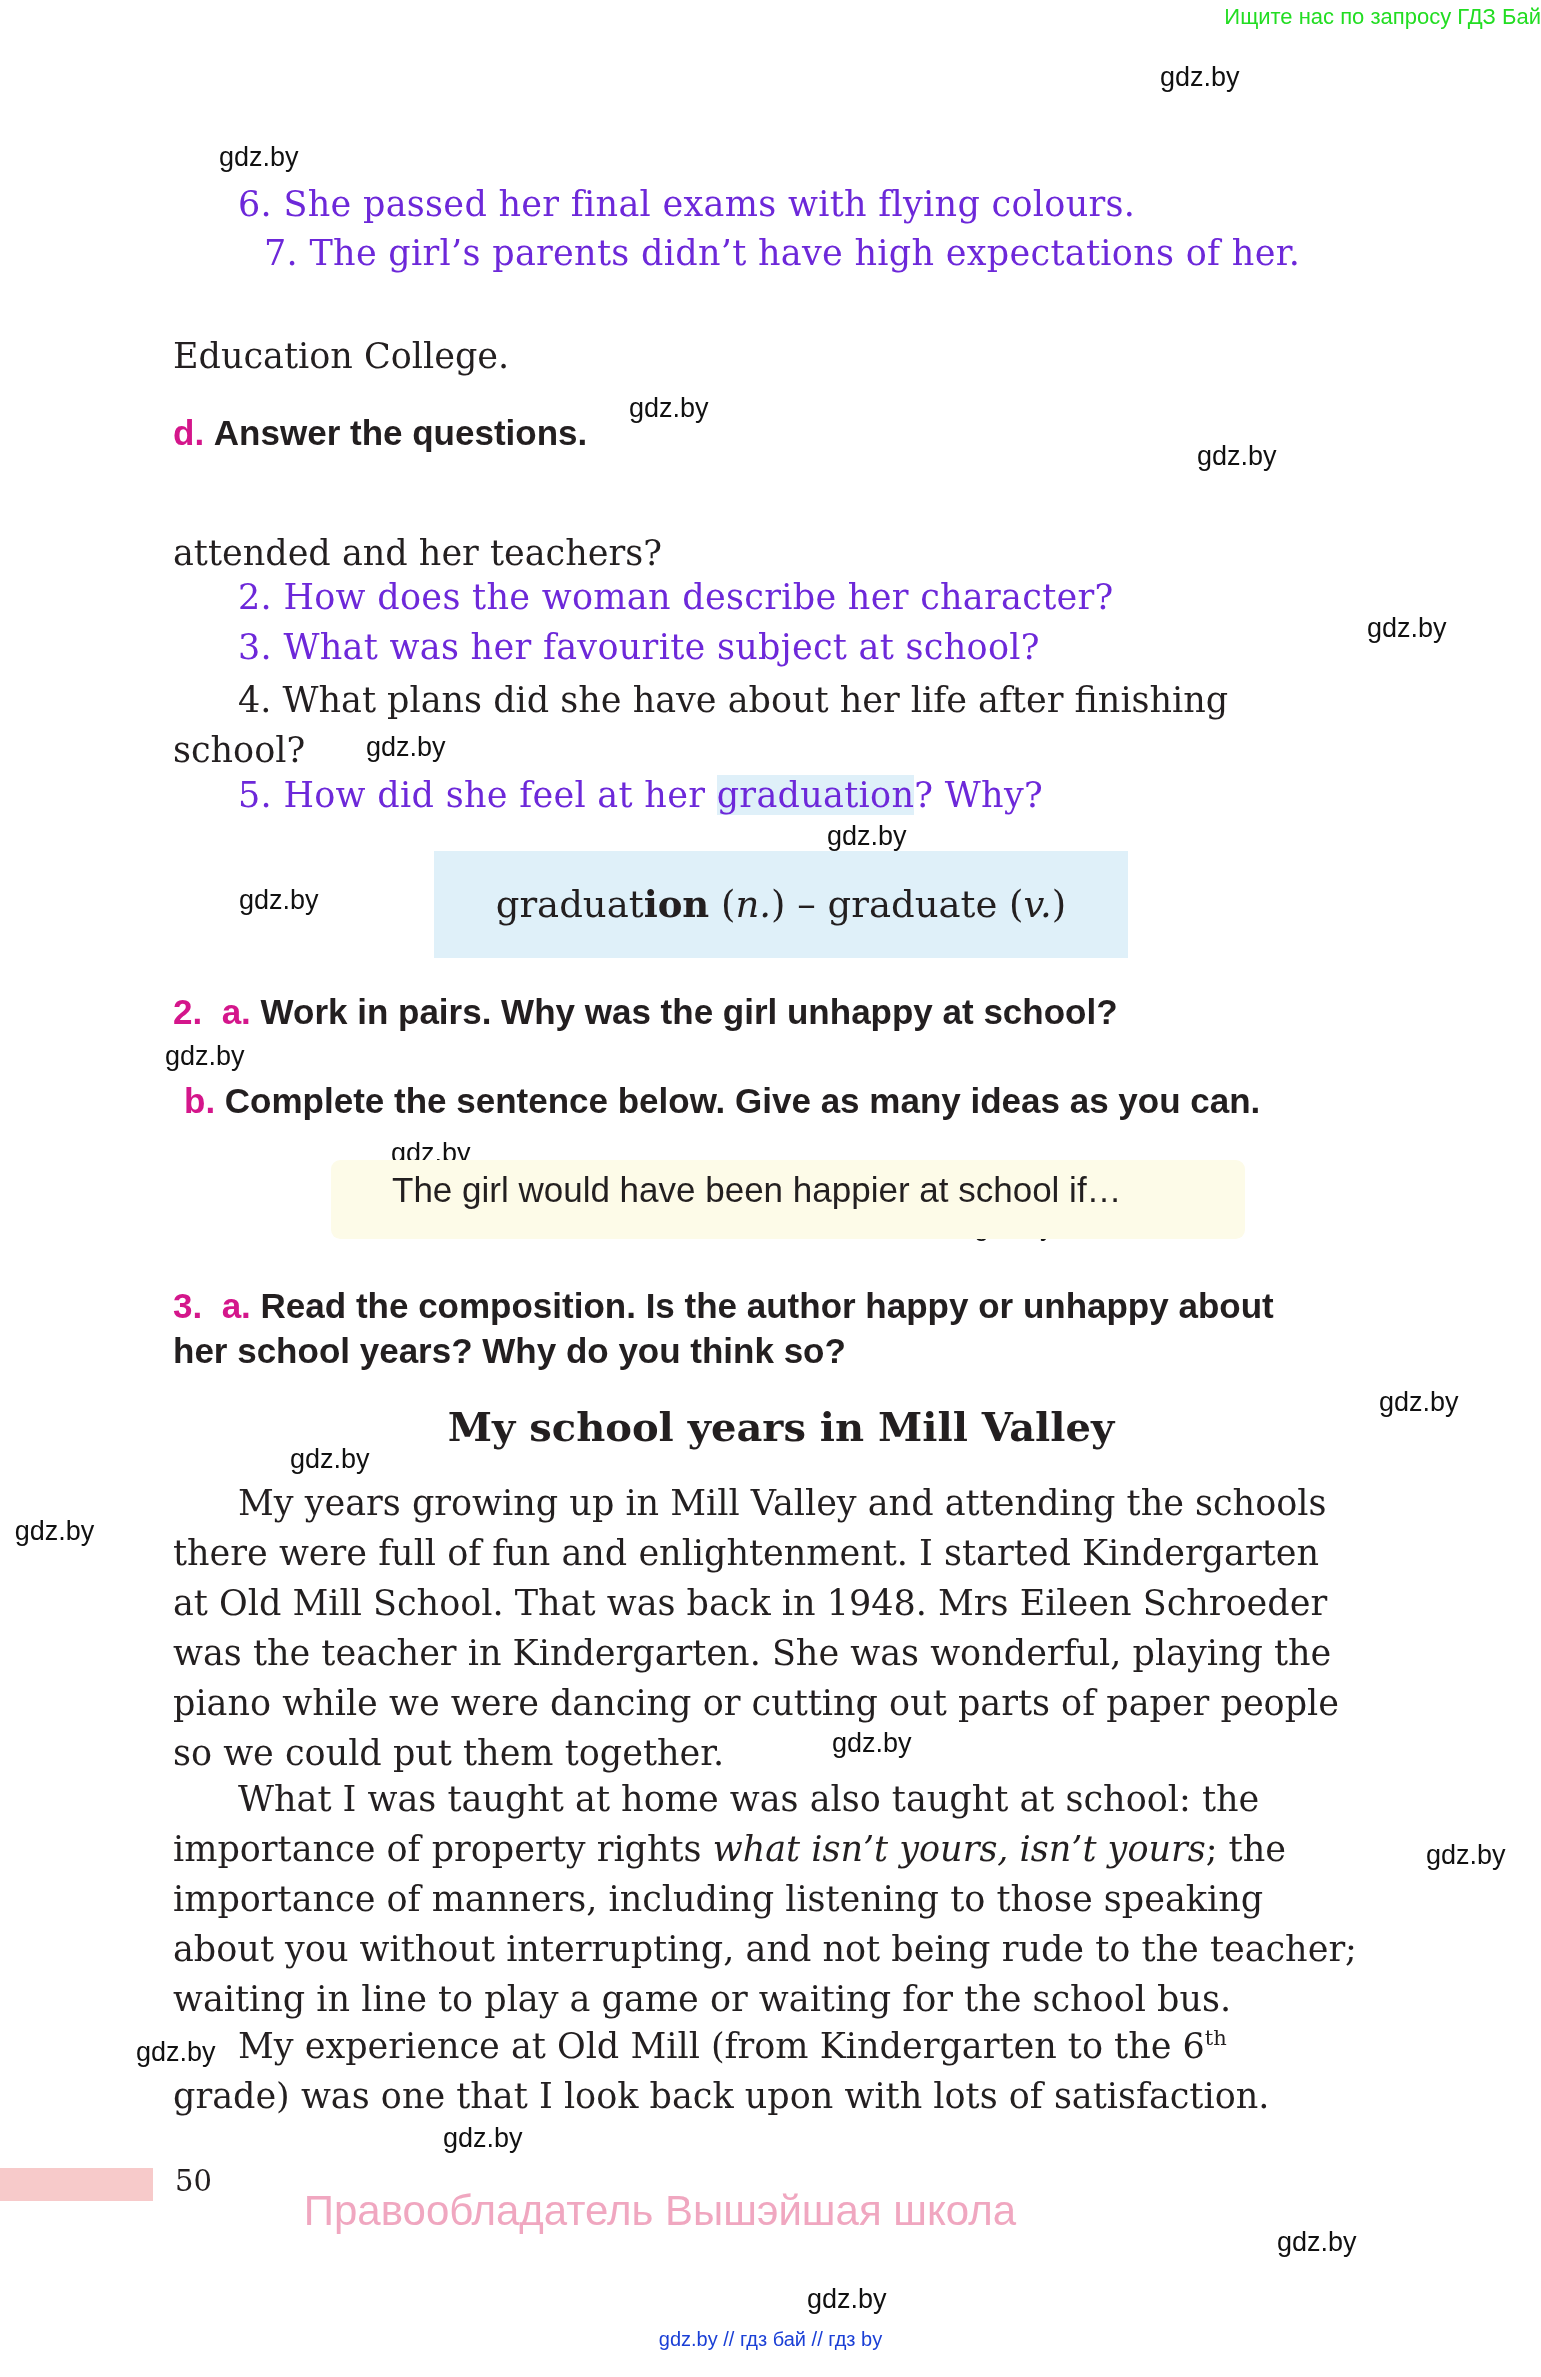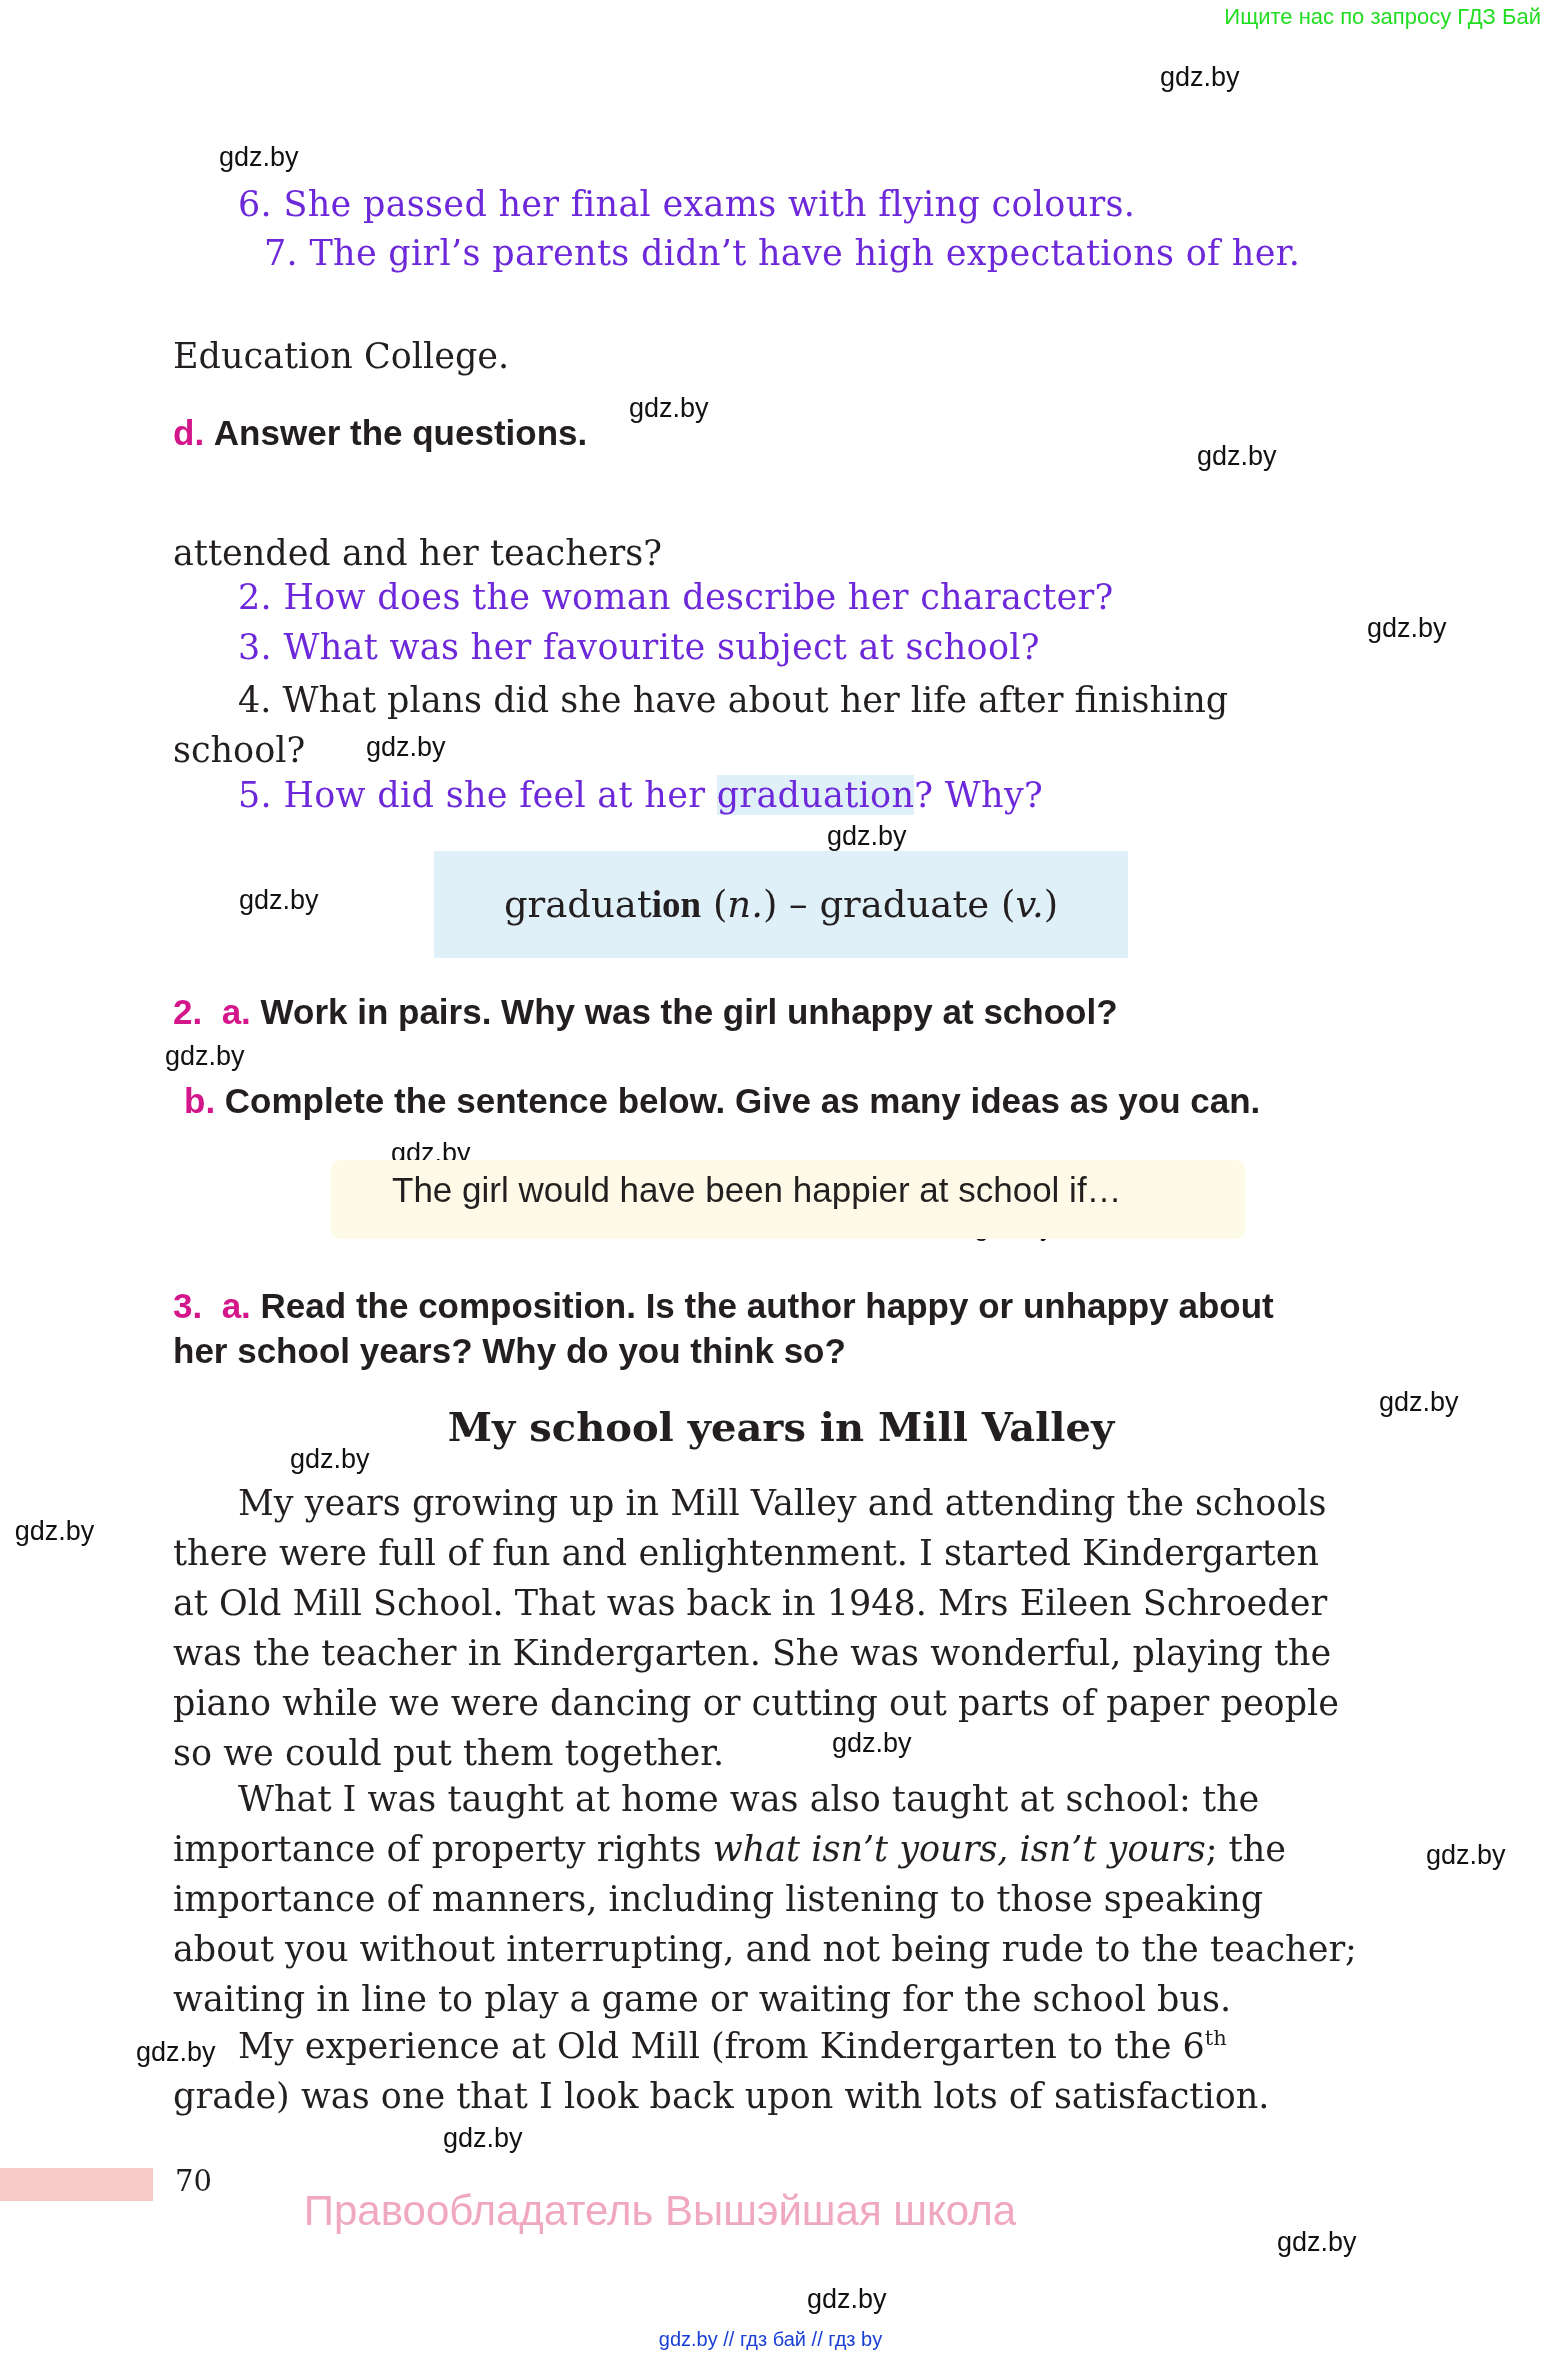--- a/index.html
+++ b/index.html
@@ -15,21 +15,21 @@
   .yellow-box { position:absolute; left:331px; top:1160px; width:914px; height:79px; background:#fdfbe8; border-radius:9.2px; }
   .yellow-text { position:absolute; left:392px; top:1170px; font-family:"Liberation Sans", sans-serif; font-size:35px; color:#231f20; white-space:nowrap; }
   .hl { background:#dff0f9; }
   .comp-title { position:absolute; left:0; width:1562px; top:1403px; text-align:center; font-family:"DejaVu Serif", serif; font-weight:bold; font-size:40px; color:#231f20; }
   .page-strip { position:absolute; left:0; top:2168px; width:153px; height:33px; background:#f7caca; }
   .page-num { position:absolute; left:175px; top:2164px; font-family:"DejaVu Serif", serif; font-size:29px; color:#231f20; }
   .rights { position:absolute; left:0; width:1320px; top:2187px; text-align:center; font-family:"Liberation Sans", sans-serif; font-size:42px; color:#f0a7c0; }
   .footer-links { position:absolute; left:0; width:1541px; top:2328px; text-align:center; font-family:"Liberation Sans", sans-serif; font-size:20px; color:#1a3fd6; }
   sup { font-size:60%; line-height:0; }
   i { font-style:italic; }
-  b { font-weight:bold;font-family:Liberation Serif, serif; }
+  b { font-weight:bold; }
 </style>
 </head>
 <body>
 
 <div class="banner">Ищите нас по запросу ГДЗ Бай</div>
 
 <div id="wm-layer">
     <div class="wm" style="left: 1160px; top: 62px;">gdz.by</div>
     <div class="wm" style="left: 219px; top: 142px;">gdz.by</div>
     <div class="wm" style="left: 629px; top: 393px;">gdz.by</div>
@@ -78,16 +78,16 @@
 
 <div class="comp-title">My school years in Mill Valley</div>
 
 <div class="just" style="top:1478px; text-indent:65px;"><span>My years growing up in Mill Valley and attending the schools</span><br class="jb"><span>there were full of fun and enlightenment. I started Kindergarten</span><br><span>at Old Mill School. That was back in 1948. Mrs Eileen Schroeder</span><br><span>was the teacher in Kindergarten. She was wonderful, playing the</span><br><span>piano while we were dancing or cutting out parts of paper people</span><br><span>so we could put them together.</span></div>
 
 <div class="just" style="top:1774px; text-indent:65px;"><span>What I was taught at home was also taught at school: the</span><br><span>importance of property rights </span><i>what isn’t yours, isn’t yours</i><span>; the</span><br><span>importance of manners, including listening to those speaking</span><br><span>about you without interrupting, and not being rude to the teacher;</span><br><span>waiting in line to play a game or waiting for the school bus.</span></div>
 
 <div class="just" style="top:2021px; text-indent:65px;"><span>My experience at Old Mill (from Kindergarten to the 6</span><sup>th</sup><br><span>grade) was one that I look back upon with lots of satisfaction.</span></div>
 
 <div class="page-strip"></div>
-<div class="page-num">70</div>
+<div class="page-num">50</div>
 <div class="rights">Правообладатель Вышэйшая школа</div>
 <div class="footer-links">gdz.by  //  гдз бай  //  гдз by</div>
 
 
 </body></html>

